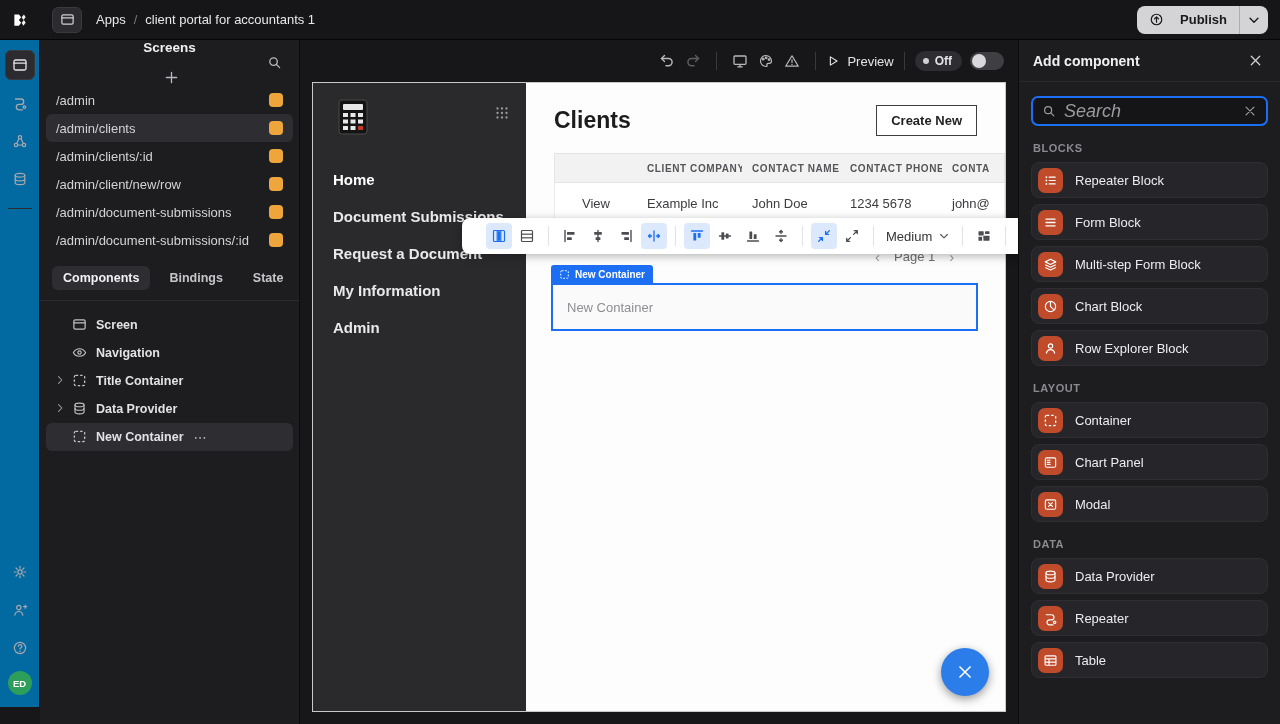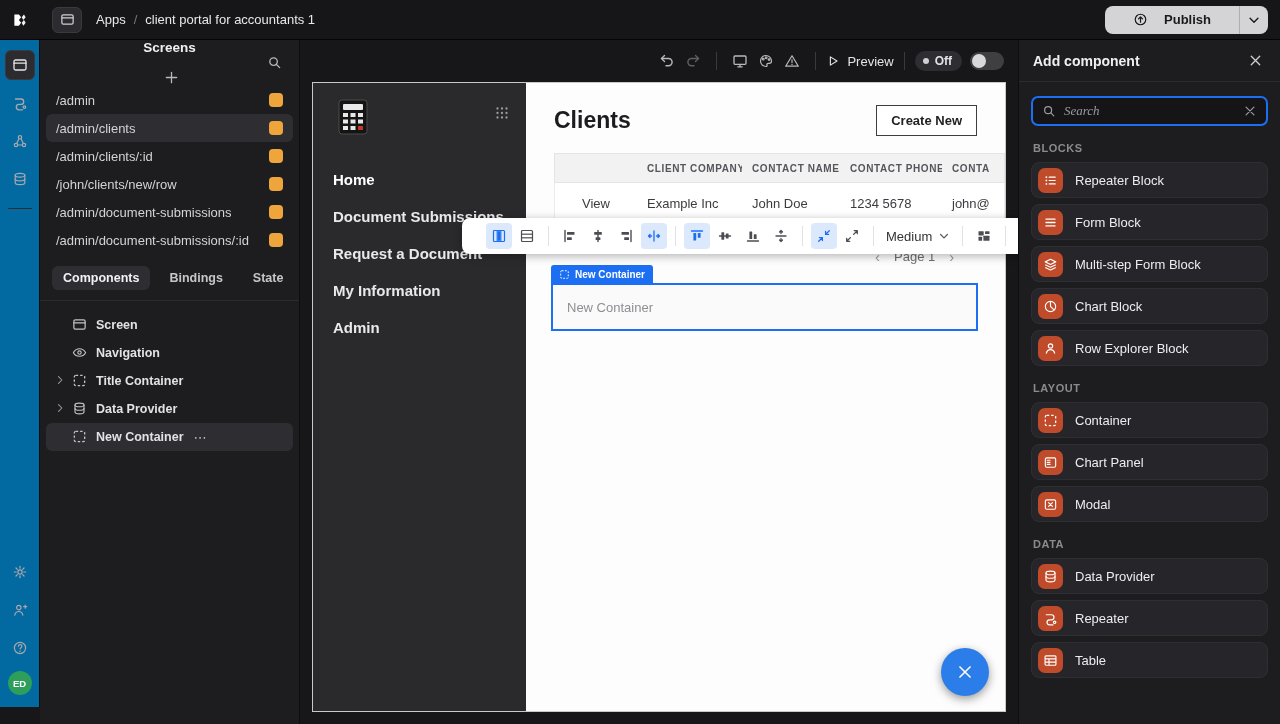--- a/index.html
+++ b/index.html
@@ -6,21 +6,21 @@
   html,body { width:1280px; height:724px; background:#111; font-family:"Liberation Sans","DejaVu Sans",sans-serif; }
   .root { position:relative; width:1280px; height:724px; overflow:hidden; background:#171719; }
 
   
   .topbar { position:absolute; left:0; top:0; right:0; height:40px; background:#161618; border-bottom:1px solid #050506; display:flex; align-items:center; z-index:20; }
   .bb-logo { width:40px; height:40px; display:flex; align-items:center; justify-content:center; color:#fff; }
   .screens-toggle { margin-left:12px; width:30px; height:26px; border-radius:6px; background:#2c2c30; border:1px solid #3a3a3e; color:#cfcfd3; display:flex; align-items:center; justify-content:center; cursor:pointer; }
   .crumb { margin-left:14px; font-size:13px; color:#e8e8ea; display:flex; gap:8px; align-items:center; font-weight:500;}
   .crumb .sep { color:#77777c; }
   .publish-wrap { margin-left:auto; margin-right:12px; display:flex; height:28px; background:#d4d4d6; border-radius:8px; overflow:hidden; align-items:stretch; }
-  .publish-main { display:flex; align-items:center; gap:16px; padding:0 28px; font-size:13px; font-weight:600; color:#1a1a1c; cursor:pointer; border-right:1px solid #aeaeb2; }
+  .publish-main { display:flex; align-items:center; gap:16px; padding:0 12px; font-size:13px; font-weight:600; color:#1a1a1c; cursor:pointer; border-right:1px solid #aeaeb2; }
   .publish-caret { width:28px; display:flex; align-items:center; justify-content:center; color:#1a1a1c; cursor:pointer; }
 
   
   .rail { position:absolute; left:0; top:40px; bottom:17px; width:40px; background:#0369a1; border-right:1px solid #0d0d0f; display:flex; flex-direction:column; align-items:center; padding-top:10px; z-index:15; }
   .rail .ricon { width:30px; height:30px; border-radius:6px; display:flex; align-items:center; justify-content:center; color:#a8a8ad; margin-bottom:8px; cursor:pointer; }
   .rail .ricon.active { background:#2c2c30; border:1px solid #3a3a3e; color:#e6e6e9; }
   .rail .rsep { width:24px; height:1px; background:#2d2d31; margin:6px 0 10px; }
   .rail .spacer { flex:1; }
   .rail .avatar { width:24px; height:24px; border-radius:50%; background:#2e9e5b; color:#fff; font-size:9.5px; font-weight:700; display:flex; align-items:center; justify-content:center; margin-bottom:12px; cursor:pointer; }
 
@@ -103,21 +103,21 @@
   .fab { position:absolute; left:641px; top:608px; width:48px; height:48px; border-radius:50%; background:#2b7de9; box-shadow:0 3px 10px rgba(0,0,0,.4); display:flex; align-items:center; justify-content:center; color:#fff; cursor:pointer; z-index:8; }
 
   
   .addp { position:absolute; right:0; top:40px; bottom:0; width:262px; background:#1d1d20; border-left:1px solid #0d0d0f; z-index:14; display:flex; flex-direction:column; }
   .ap-head { height:42px; display:flex; align-items:center; padding:0 14px; border-bottom:1px solid #2b2b2f; flex:none; }
   .ap-title { font-size:14px; font-weight:700; color:#f0f0f2; }
   .ap-close { margin-left:auto; color:#cfcfd3; width:22px; height:22px; display:flex; align-items:center; justify-content:center; cursor:pointer; }
   .ap-body { padding:14px 12px; overflow:hidden; }
   .searchbox { display:flex; align-items:center; gap:8px; height:30px; border:2px solid #1c6ef3; border-radius:7px; background:#151517; padding:0 9px; }
   .searchbox .sico { color:#9a9a9f; display:flex; flex:none; }
-  .searchbox input { flex:1; background:transparent; border:none; outline:none; color:#a3a3a3; font-size:13px; font-family:Liberation Serif, serif; min-width:0; }
+  .searchbox input { flex:1; background:transparent; border:none; outline:none; color:#a3a3a3; font-size:18px; font-family:Liberation Sans, sans-serif; min-width:0; }
   .searchbox input::placeholder { color:#9a9a9f; font-style:italic; }
   .searchbox .clear { color:#9a9a9f; display:flex; cursor:pointer; flex:none; }
   .sec-label { font-size:11px; font-weight:700; letter-spacing:.05em; color:#8a8a8f; margin:16px 2px 8px; }
   .citem { height:36px; background:#26262a; border:1px solid #2e2e33; border-radius:8px; display:flex; align-items:center; gap:12px; padding:0 6px; margin-bottom:6px; cursor:pointer; }
   .citem .cico { width:25px; height:25px; border-radius:7px; background:#bf4b2b; color:#fff; display:flex; align-items:center; justify-content:center; flex:none; }
   .citem .clabel { font-size:13px; color:#ededef; font-weight:500; }
 
   .i12 svg{width:12px;height:12px;} .i14 svg{width:14px;height:14px;} .i15 svg{width:15px;height:15px;}
   .i16 svg{width:16px;height:16px;} .i18 svg{width:18px;height:18px;}
 </style>
@@ -541,21 +541,21 @@
         </div>
       <div class="route sel">
           <span class="rp">/admin/clients</span>
           <span class="badge"></span>
         </div>
       <div class="route">
           <span class="rp">/admin/clients/:id</span>
           <span class="badge"></span>
         </div>
       <div class="route">
-          <span class="rp">/john/clients/new/row</span>
+          <span class="rp">/admin/client/new/row</span>
           <span class="badge"></span>
         </div>
       <div class="route">
           <span class="rp">/admin/document-submissions</span>
           <span class="badge"></span>
         </div>
       <div class="route">
           <span class="rp">/admin/document-submissions/:id</span>
           <span class="badge"></span>
         </div>

